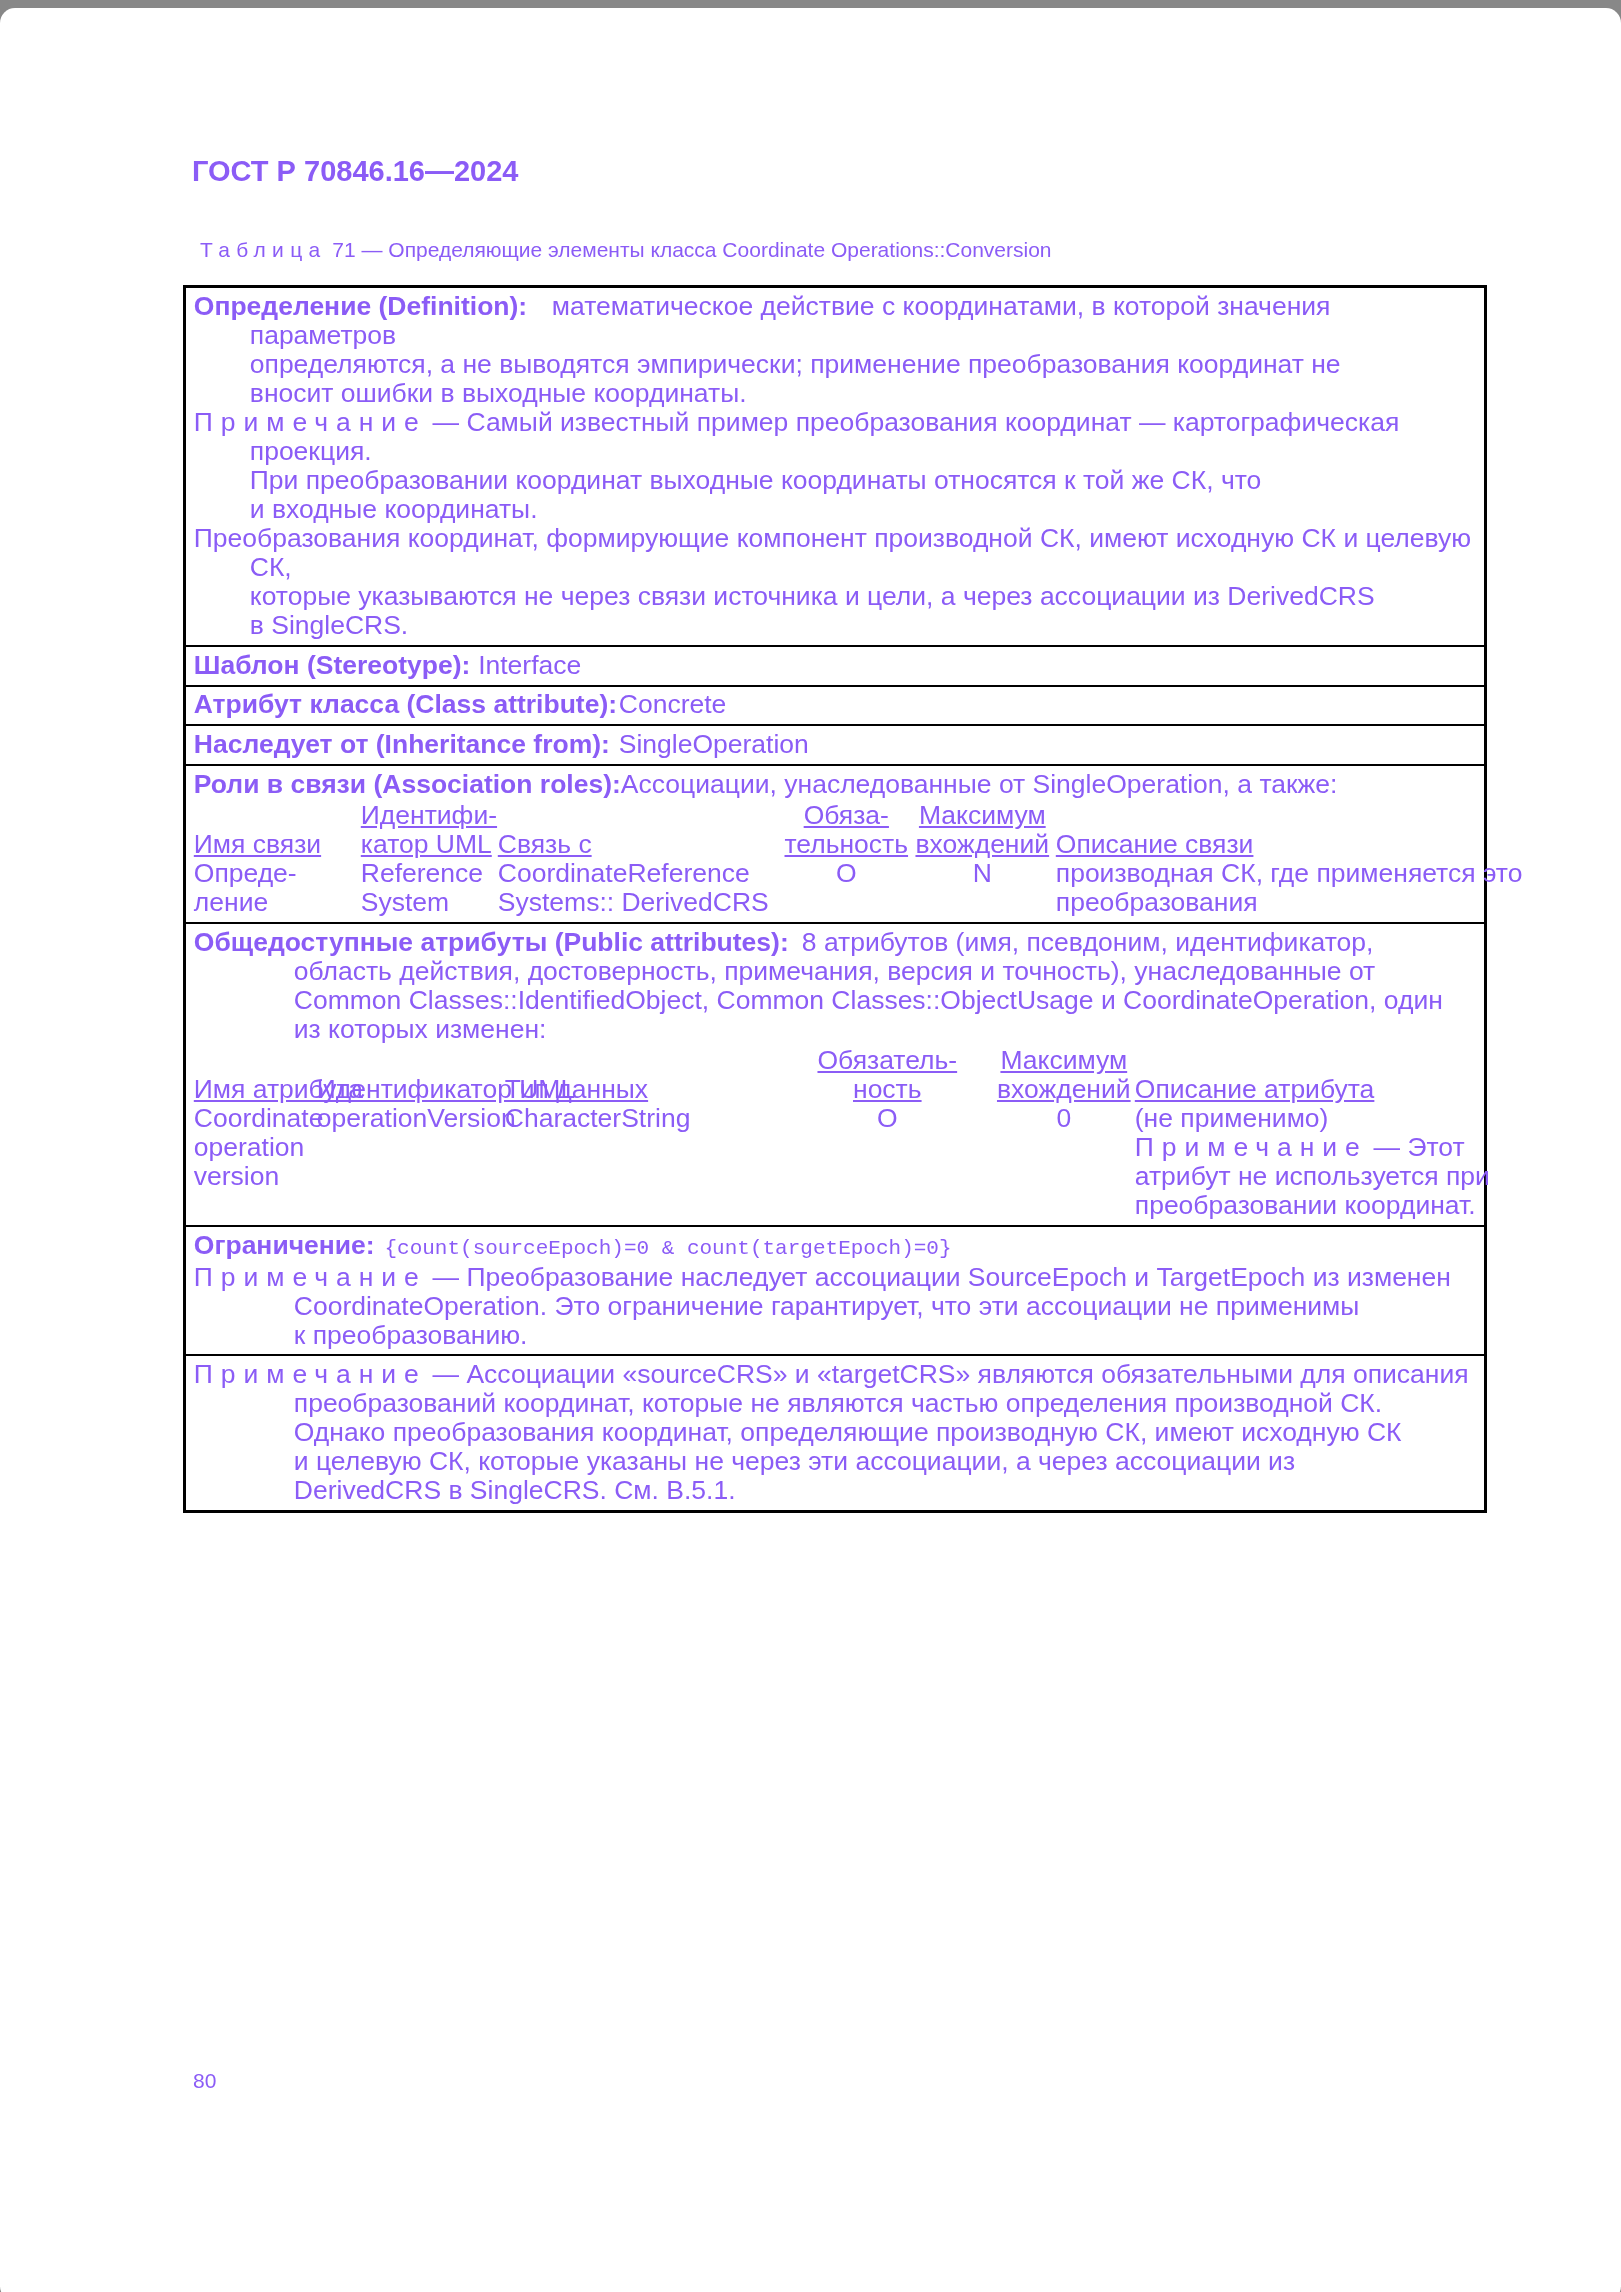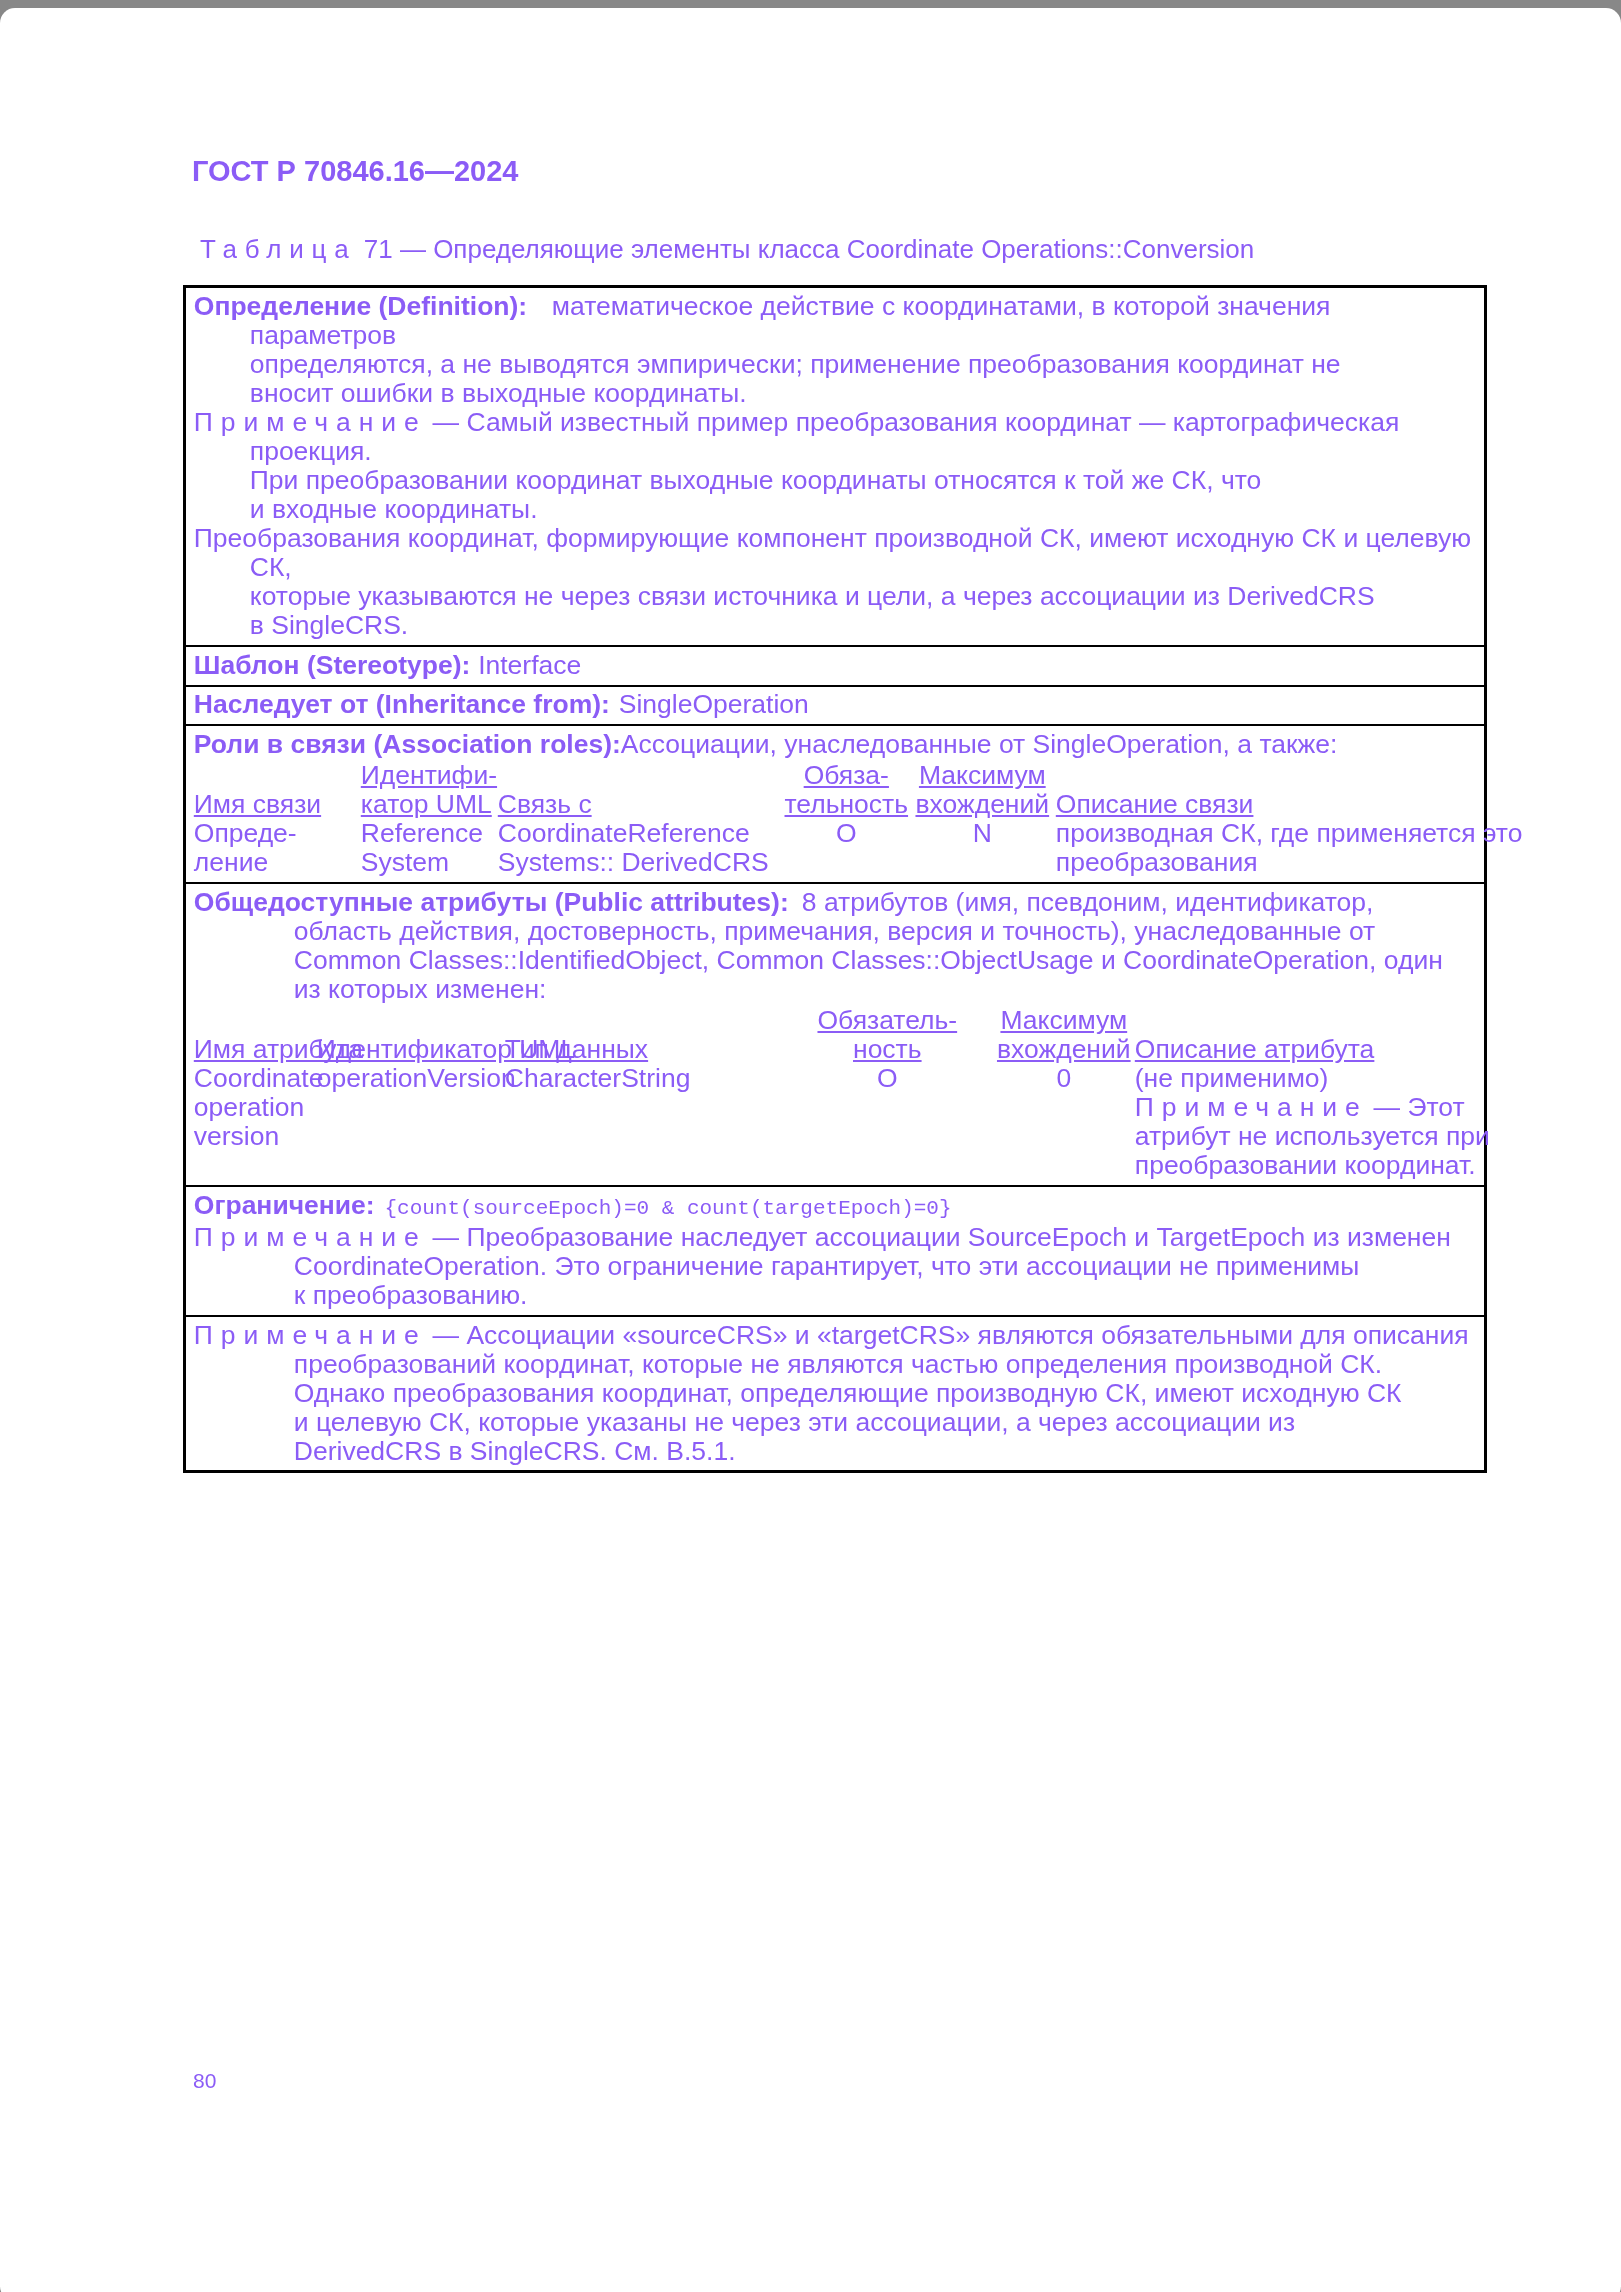--- a/index.html
+++ b/index.html
@@ -19,21 +19,21 @@
     position: absolute;
     left: 192px;
     top: 149px;
     font-weight: bold;
     font-size: 29px;
   }
   .caption {
     position: absolute;
     left: 200px;
     top: 227px;
-    font-size: 26px;
+    font-size: 21px;
     white-space: pre;
   }
   .caption .sp { letter-spacing: 0.30em; }
   .page-number {
     position: absolute;
     left: 193px;
     top: 2058px;
     font-size: 21px;
   }
   .gost-table {
@@ -105,20 +105,23 @@
 и входные координаты.</span></p>
       <p class="para hang57">Преобразования координат, формирующие компонент производной СК, имеют исходную СК и целевую СК,
 которые указываются не через связи источника и цели, а через ассоциации из DerivedCRS
 в SingleCRS.</p>
     </div>
 
     <div class="trow">
       <p class="para"><b class="lbl">Шаблон (Stereotype):</b><span class="gap8">Interface</span></p>
     </div>
 
+    <div class="trow">
+      <p class="para"><b class="lbl mw434">Атрибут класса (Class attribute):</b><span>Concrete</span></p>
+    </div>
 
     <div class="trow">
       <p class="para"><b class="lbl mw434">Наследует от (Inheritance from):</b><span>SingleOperation</span></p>
     </div>
 
     <div class="trow">
       <p class="para"><b class="lbl mw434">Роли в связи (Association roles):</b><span>Ассоциации, унаследованные от SingleOperation, а также:</span></p>
       <div class="subtable roles">
         <div class="hcell">Имя связи</div>
         <div class="hcell">Идентифи-

